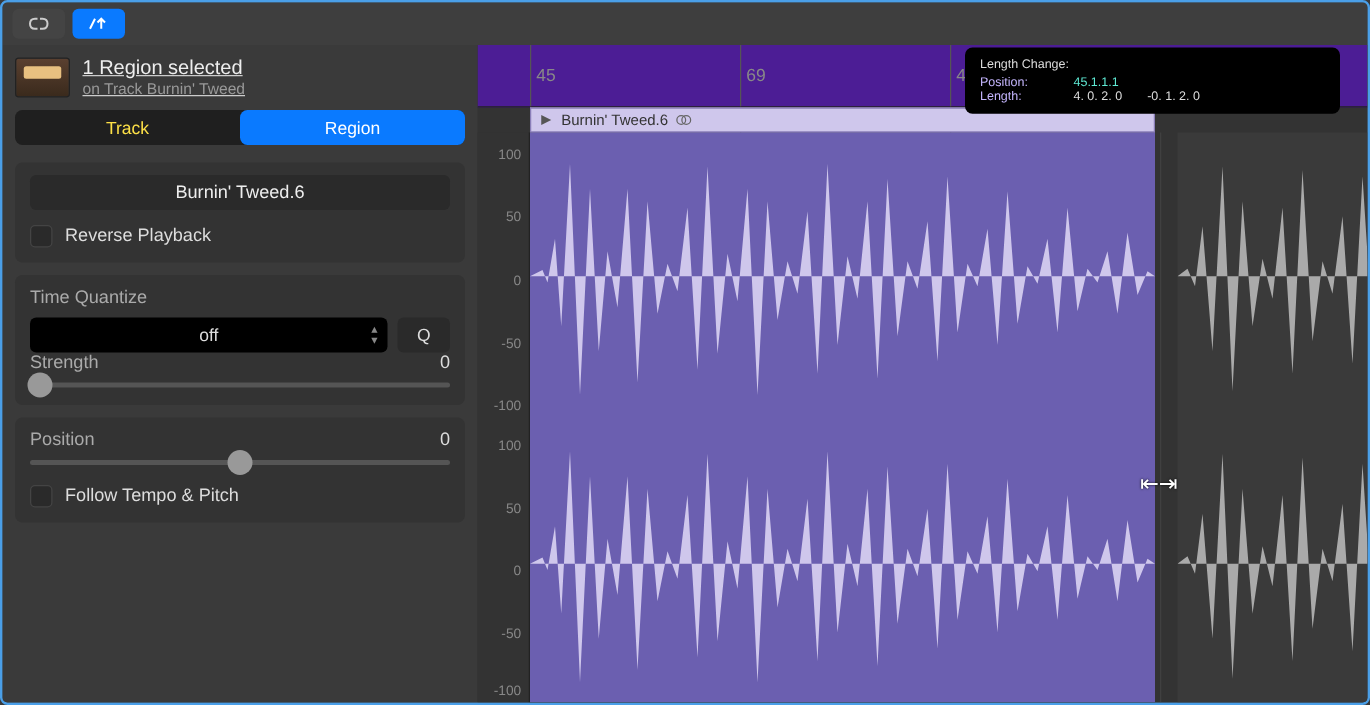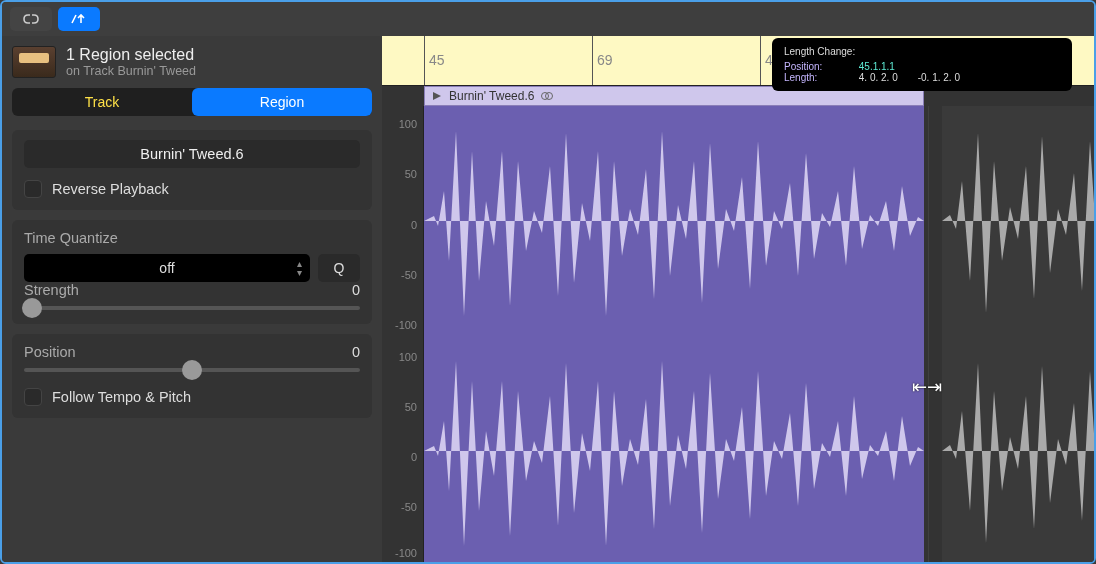--- a/index.html
+++ b/index.html
@@ -40,20 +40,21 @@
       width: 380px;
       background: #3a3a3a;
       padding: 6px 10px 10px 10px;
       flex-shrink: 0;
     }
     .inspector-header {
       display: flex;
       align-items: flex-end;
       gap: 10px;
       padding: 4px 0 10px 0;
+      text-decoration: underline;
     }
     .track-thumb {
       width: 44px;
       height: 32px;
       background: linear-gradient(#5a4030, #3a2a1c);
       border-radius: 3px;
       border: 1px solid #222;
       position: relative;
     }
     .track-thumb::after{
@@ -177,21 +178,21 @@
       border-radius: 50%;
     }
     .timeline-area {
       flex: 1;
       position: relative;
       background: #333;
       overflow: hidden;
     }
     .ruler {
       height: 50px;
-      background: #fef9c3;
+      background: #4c1d95;
       border-bottom: 1px solid #222;
       position: relative;
     }
     .ruler-tick {
       position: absolute;
       top: 0;
       bottom: 0;
       color: #888;
       font-size: 14px;
       padding-top: 16px;

